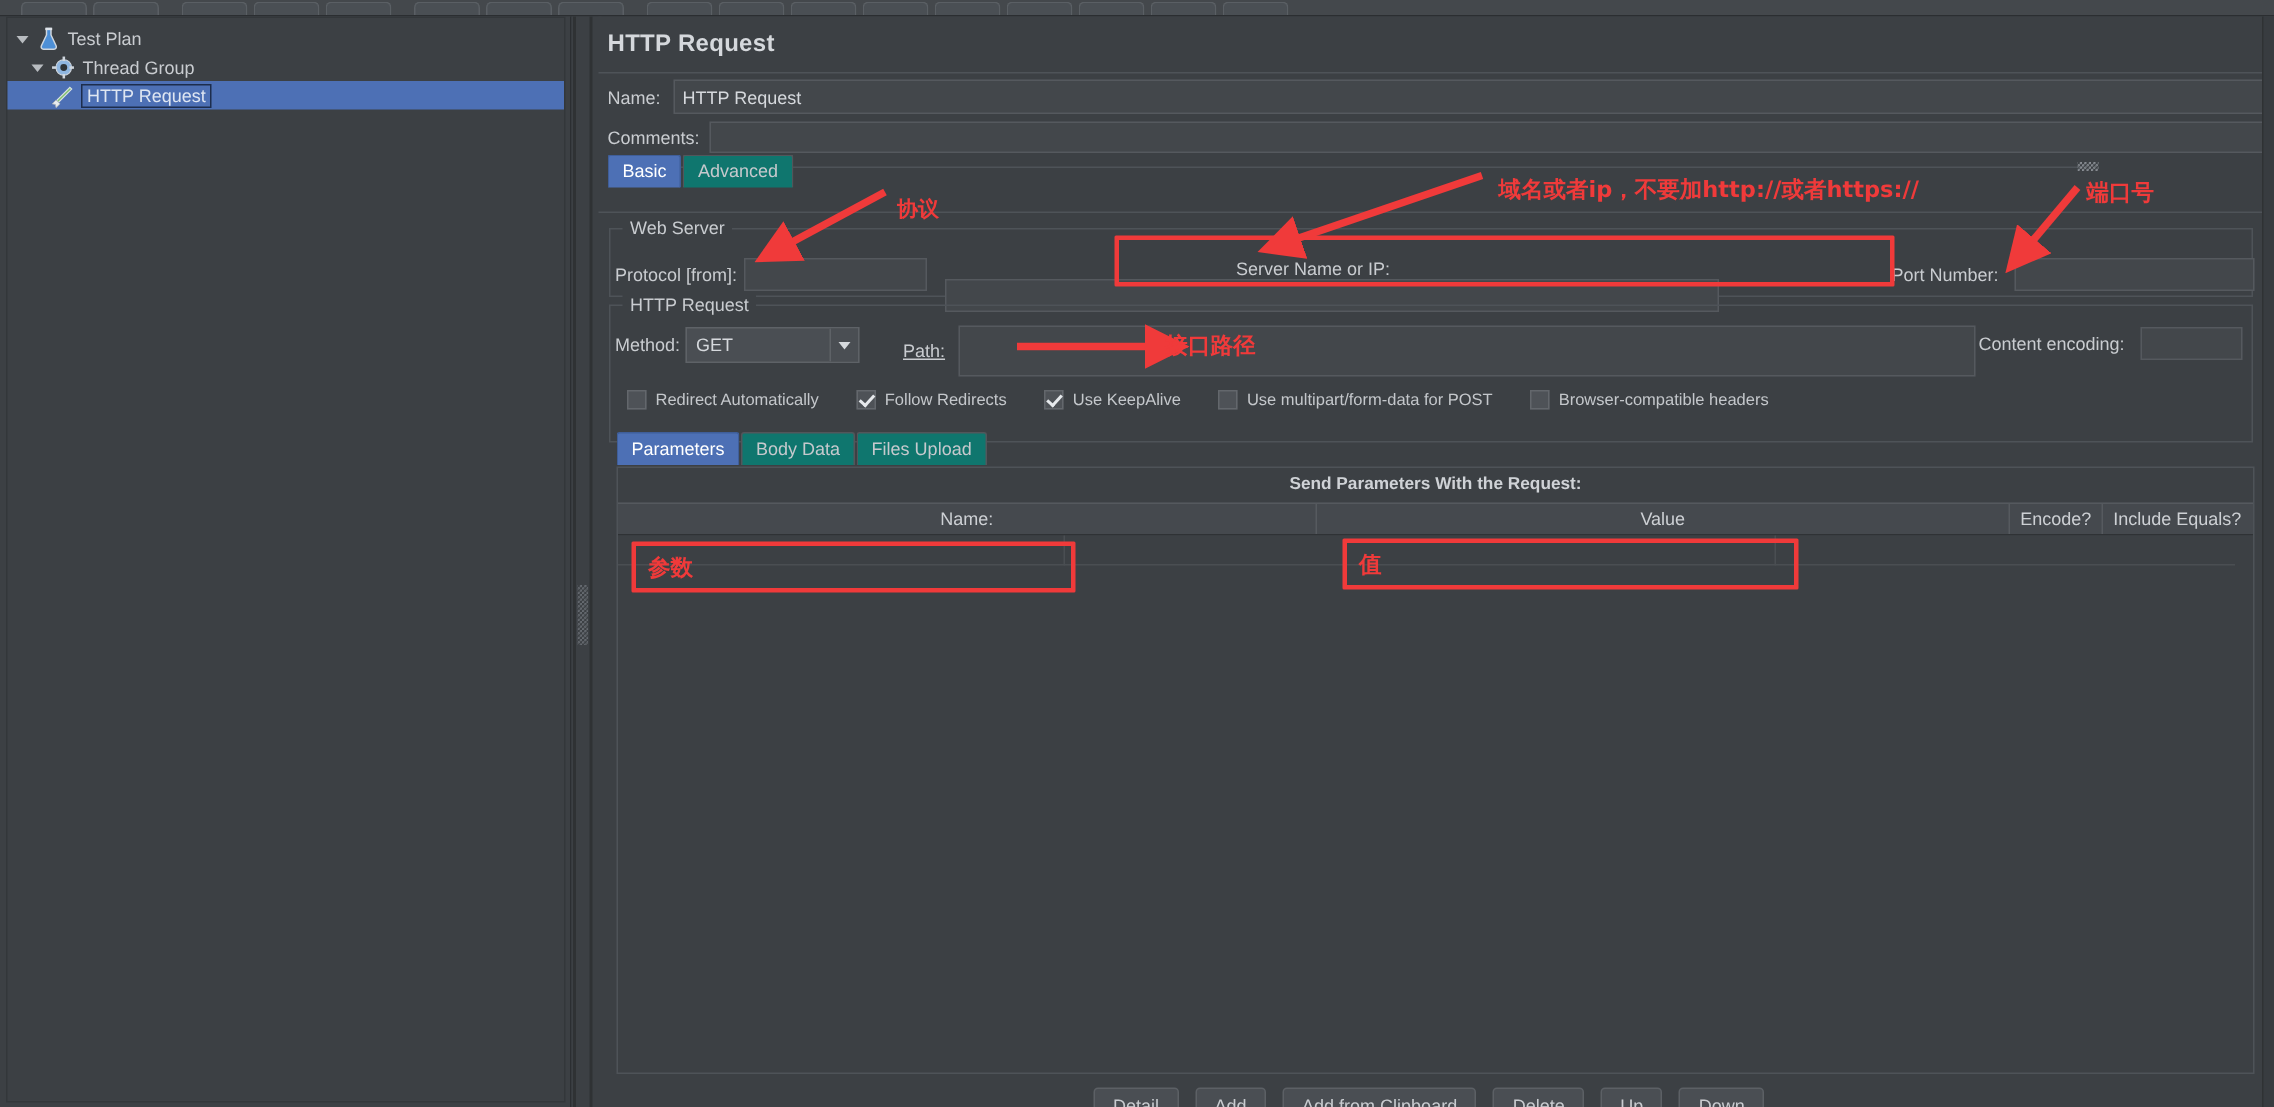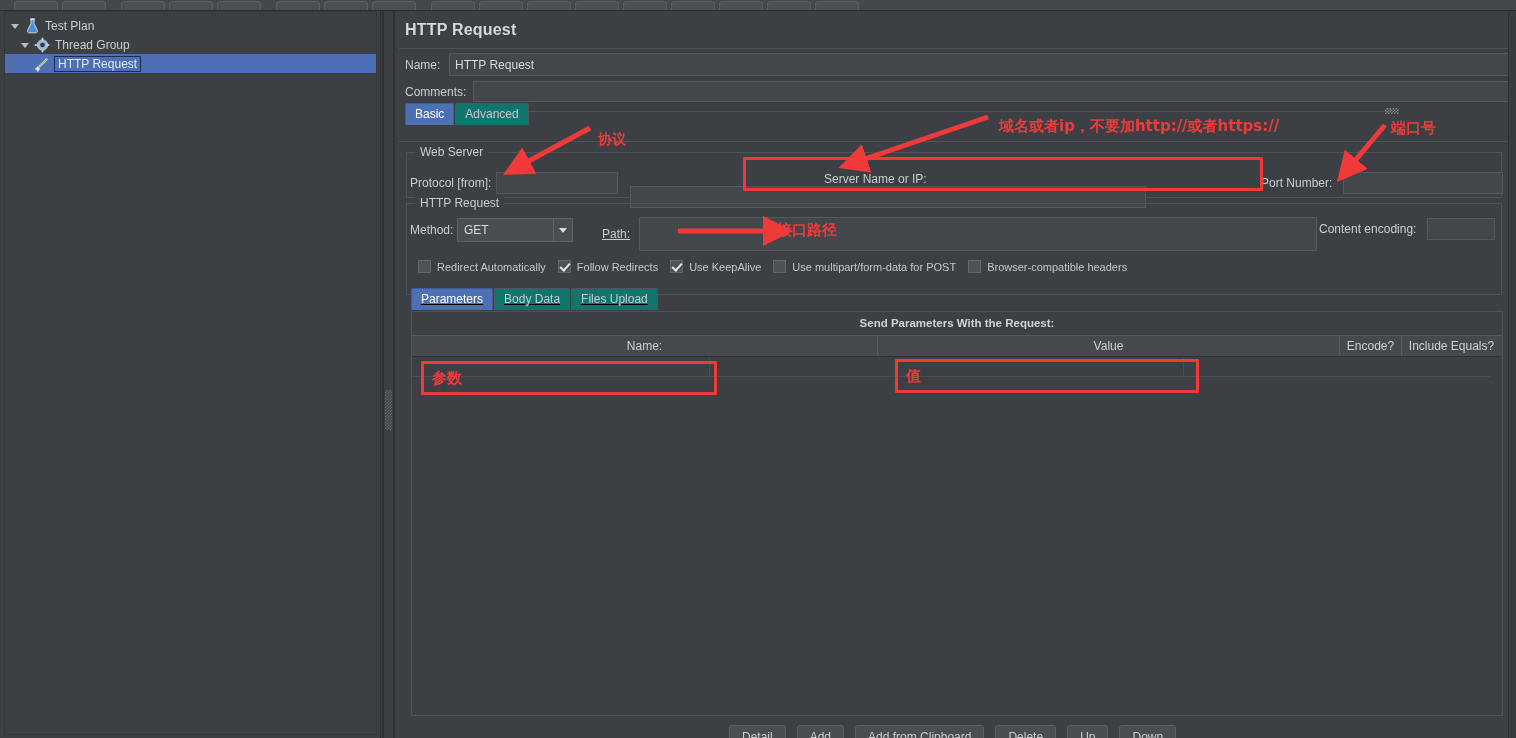--- a/index.html
+++ b/index.html
@@ -330,21 +330,21 @@
     <div class="field-row" style="left:203px; top:206px;">
       <span class="fld-label" style="width:37px;text-decoration:underline;">Path:</span>
       <input class="txtfield" style="width: 678px; height: 34px;" type="text" value="">
     </div>
 
     <div class="field-row" style="left:920px; top:207px;">
       <span class="fld-label" style="width:108px;">Content encoding:</span>
       <input class="txtfield" style="width: 68px;" type="text" value="">
     </div>
 
-    <div class="cbrow" style="left:19px; top:249px;">
+    <div class="cbrow" style="left:19px; top:249px;gap:13px;">
       <label class="cbitem">
         <span class="cbbox"></span>
         <span>Redirect Automatically</span>
       </label>
       <label class="cbitem">
         <span class="cbbox checked"></span>
         <span>Follow Redirects</span>
       </label>
       <label class="cbitem">
         <span class="cbbox checked"></span>
@@ -353,21 +353,21 @@
       <label class="cbitem">
         <span class="cbbox"></span>
         <span>Use multipart/form-data for POST</span>
       </label>
       <label class="cbitem">
         <span class="cbbox"></span>
         <span>Browser-compatible headers</span>
       </label>
     </div>
 
-    <div class="tabstrip" style="left:12px; top:277px;text-decoration:underline;">
+    <div class="tabstrip" style="left:12px; top:277px;">
       <div class="tab active">Parameters</div>
       <div class="tab">Body Data</div>
       <div class="tab">Files Upload</div>
     </div>
 
     <div class="tablewrap" style="left:12px; top:300px; width:1092px; height:405px;">
       <div class="send-hdr">Send Parameters With the Request:</div>
       <div class="thead">
         <div class="th" style="width:466px;">Name:</div>
         <div class="th" style="width:462px;">Value</div>

